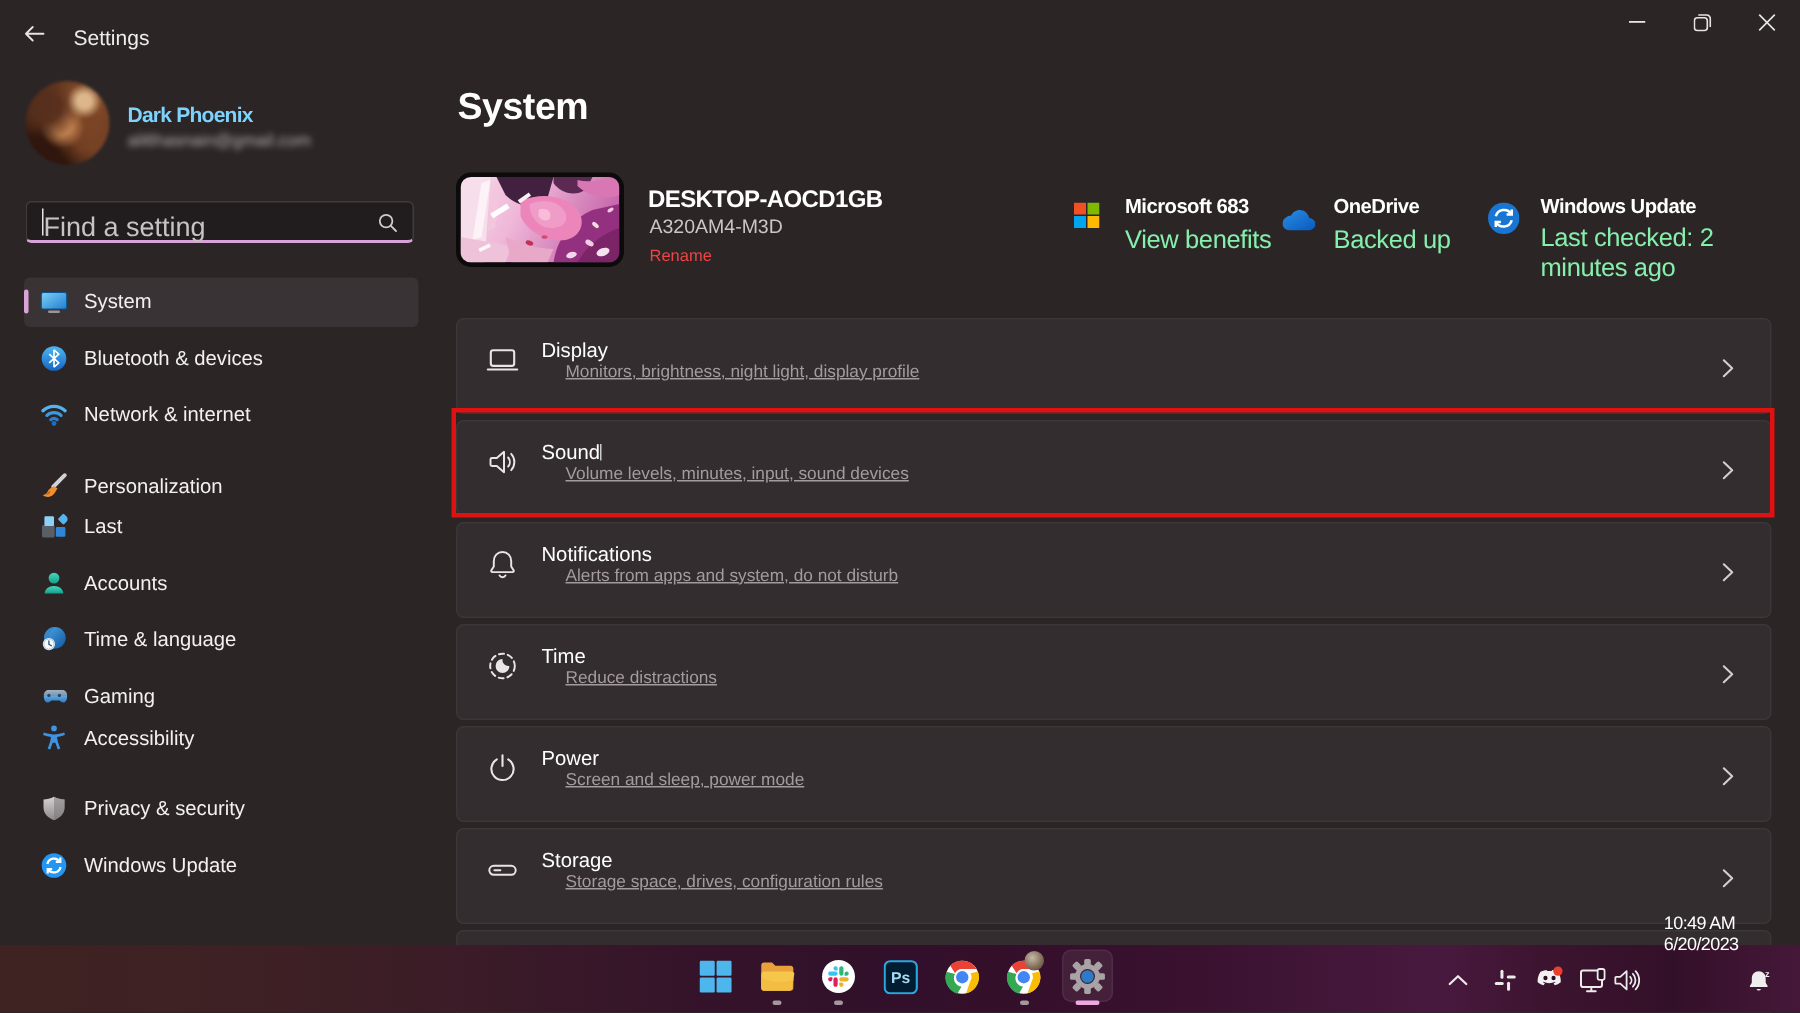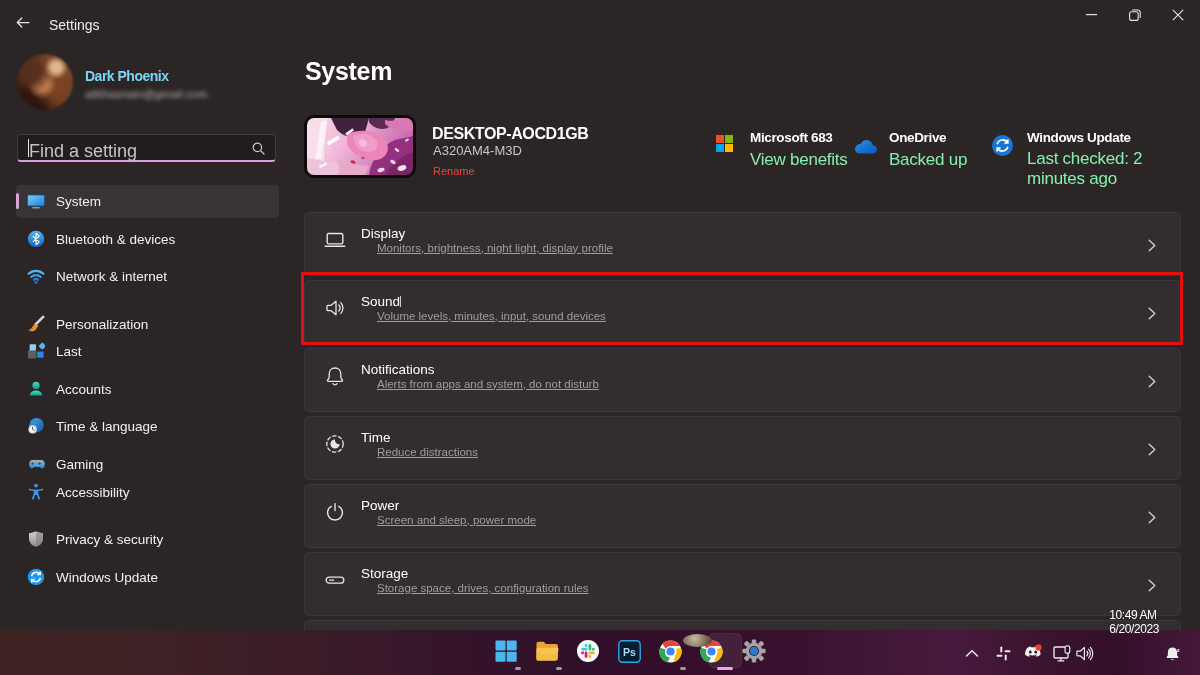--- a/index.html
+++ b/index.html
@@ -55,21 +55,21 @@
 .row .rt { position:absolute; left:56px; top:13px; font-size:13.5px; color:#fff; }
 .row .rs { position:absolute; left:72px; top:28.5px; font-size:11.5px; color:#a39b9e;text-decoration:underline; }
 .row .chev { position:absolute; right:24px; top:26px; }
 
 #redbox { left:301px; top:272px; width:882px; height:73px; border:3px solid #e01111; z-index:40; }
 
 
 #taskbar { left:0; top:630px; width:1200px; height:45px;
   background:linear-gradient(90deg,#3e2322 0%, #3e2124 12%, #3b1c27 25%, #35142a 38%, #31102a 48%, #350f2b 58%, #3a1230 67%, #431739 75%, #48193e 80%, #3c142f 86%, #331029 93%, #451839 100%);
   z-index:30; }
-.tico { position:absolute; top:639px; width:24px; height:24px; z-index:35;padding-left:29px; }
+.tico { position:absolute; top:639px; width:24px; height:24px; z-index:35; }
 .dot { position:absolute; top:667px; width:6px; height:3px; border-radius:2px; background:#a5979e; z-index:35; }
 #gearbox { position:absolute; left:708px; top:633px; width:34px; height:35px; background:rgba(255,255,255,0.07); border:1px solid rgba(255,255,255,0.06); border-radius:6px; z-index:31; }
 #gearpill { position:absolute; left:717px; top:667px; width:16px; height:3px; border-radius:2px; background:#efa7e2; z-index:35; }
 .trico { position:absolute; z-index:35; }
 #clock { position:absolute; right:41px; top:609px; text-align:left; font-size:12px; letter-spacing:-0.4px; line-height:13.5px; color:#fff; z-index:35; }
 </style>
 </head>
 <body>
 
 <svg class="abs" style="left:16px;top:17px" width="14" height="11" viewBox="0 0 14 11">

